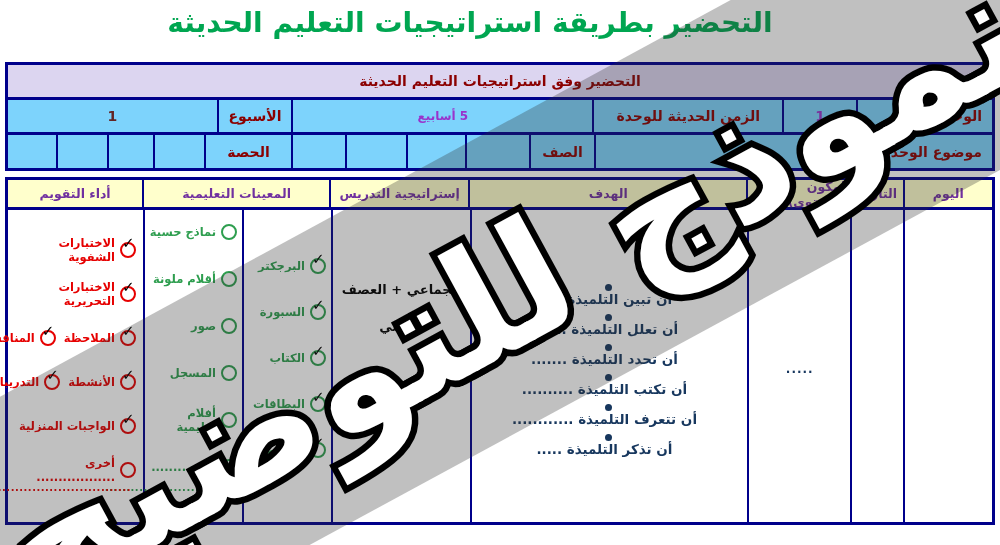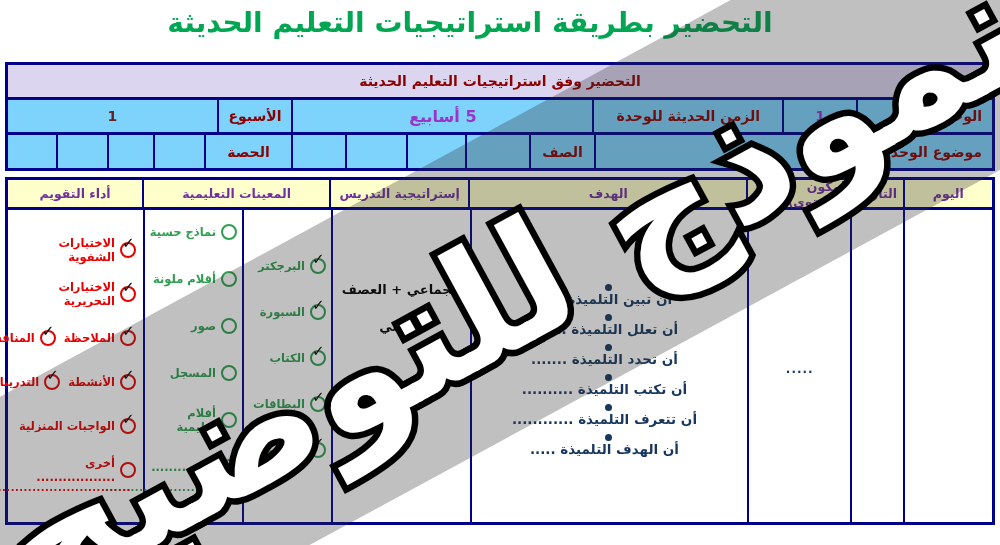--- a/index.html
+++ b/index.html
@@ -14,21 +14,21 @@
   .banner{height:32px;background:#DCD5F0;border-bottom:3px solid #00008B;display:flex;
           align-items:center;justify-content:center;color:#8B0000;font-size:14px;}
   .trow{display:flex;}
   .rowB{height:32px;border-bottom:3px solid #00008B;}
   .rowC{height:33px;}
   .cell{box-sizing:border-box;border-left:2px solid #00008B;display:flex;
         align-items:center;justify-content:center;font-size:14px;}
   .cell:last-child{border-left:none;}
   .lred{color:#8B0000;}
   .vpurple{color:#9933CC;}
-  .vviolet{color:#9933CC;font-size:16px;}
+  .vviolet{color:#9933CC;font-size:12px;}
   .vmaroon{color:#632423;font-size:14px;}
   .rt{justify-content:flex-start;padding-right:10px;}
   
   .main-table{position:absolute;top:177px;right:5px;width:990px;height:348px;
               box-sizing:border-box;border:3px solid #00008B;background:#fff;
               display:flex;flex-direction:column;}
   .hrow{display:flex;height:27px;border-bottom:3px solid #00008B;background:#FFFFCC;flex:none;}
   .hcell{box-sizing:border-box;border-left:2px solid #00008B;display:flex;align-items:center;
          justify-content:center;color:#7030A0;font-size:12.5px;text-align:right;}
   .hcell:last-child{border-left:none;}
@@ -143,21 +143,21 @@
         <div class="obj-item">
             <span class="bullet"></span>
             <span>أن تكتب التلميذة ..........</span>
           </div>
         <div class="obj-item">
             <span class="bullet"></span>
             <span>أن تتعرف التلميذة ............</span>
           </div>
         <div class="obj-item">
             <span class="bullet"></span>
-            <span>أن الهدف التلميذة .....</span>
+            <span>أن تذكر التلميذة .....</span>
           </div>
       </div>
 
       <div class="bcol strat" style="width:140px">
         <div class="strat-line">الجماعي + العصف</div>
         <div class="strat-line">الذهني</div>
         <div class="strat-other">أخرى :....................</div>
       </div>
 
       <div class="bcol aids" style="width:188px">

